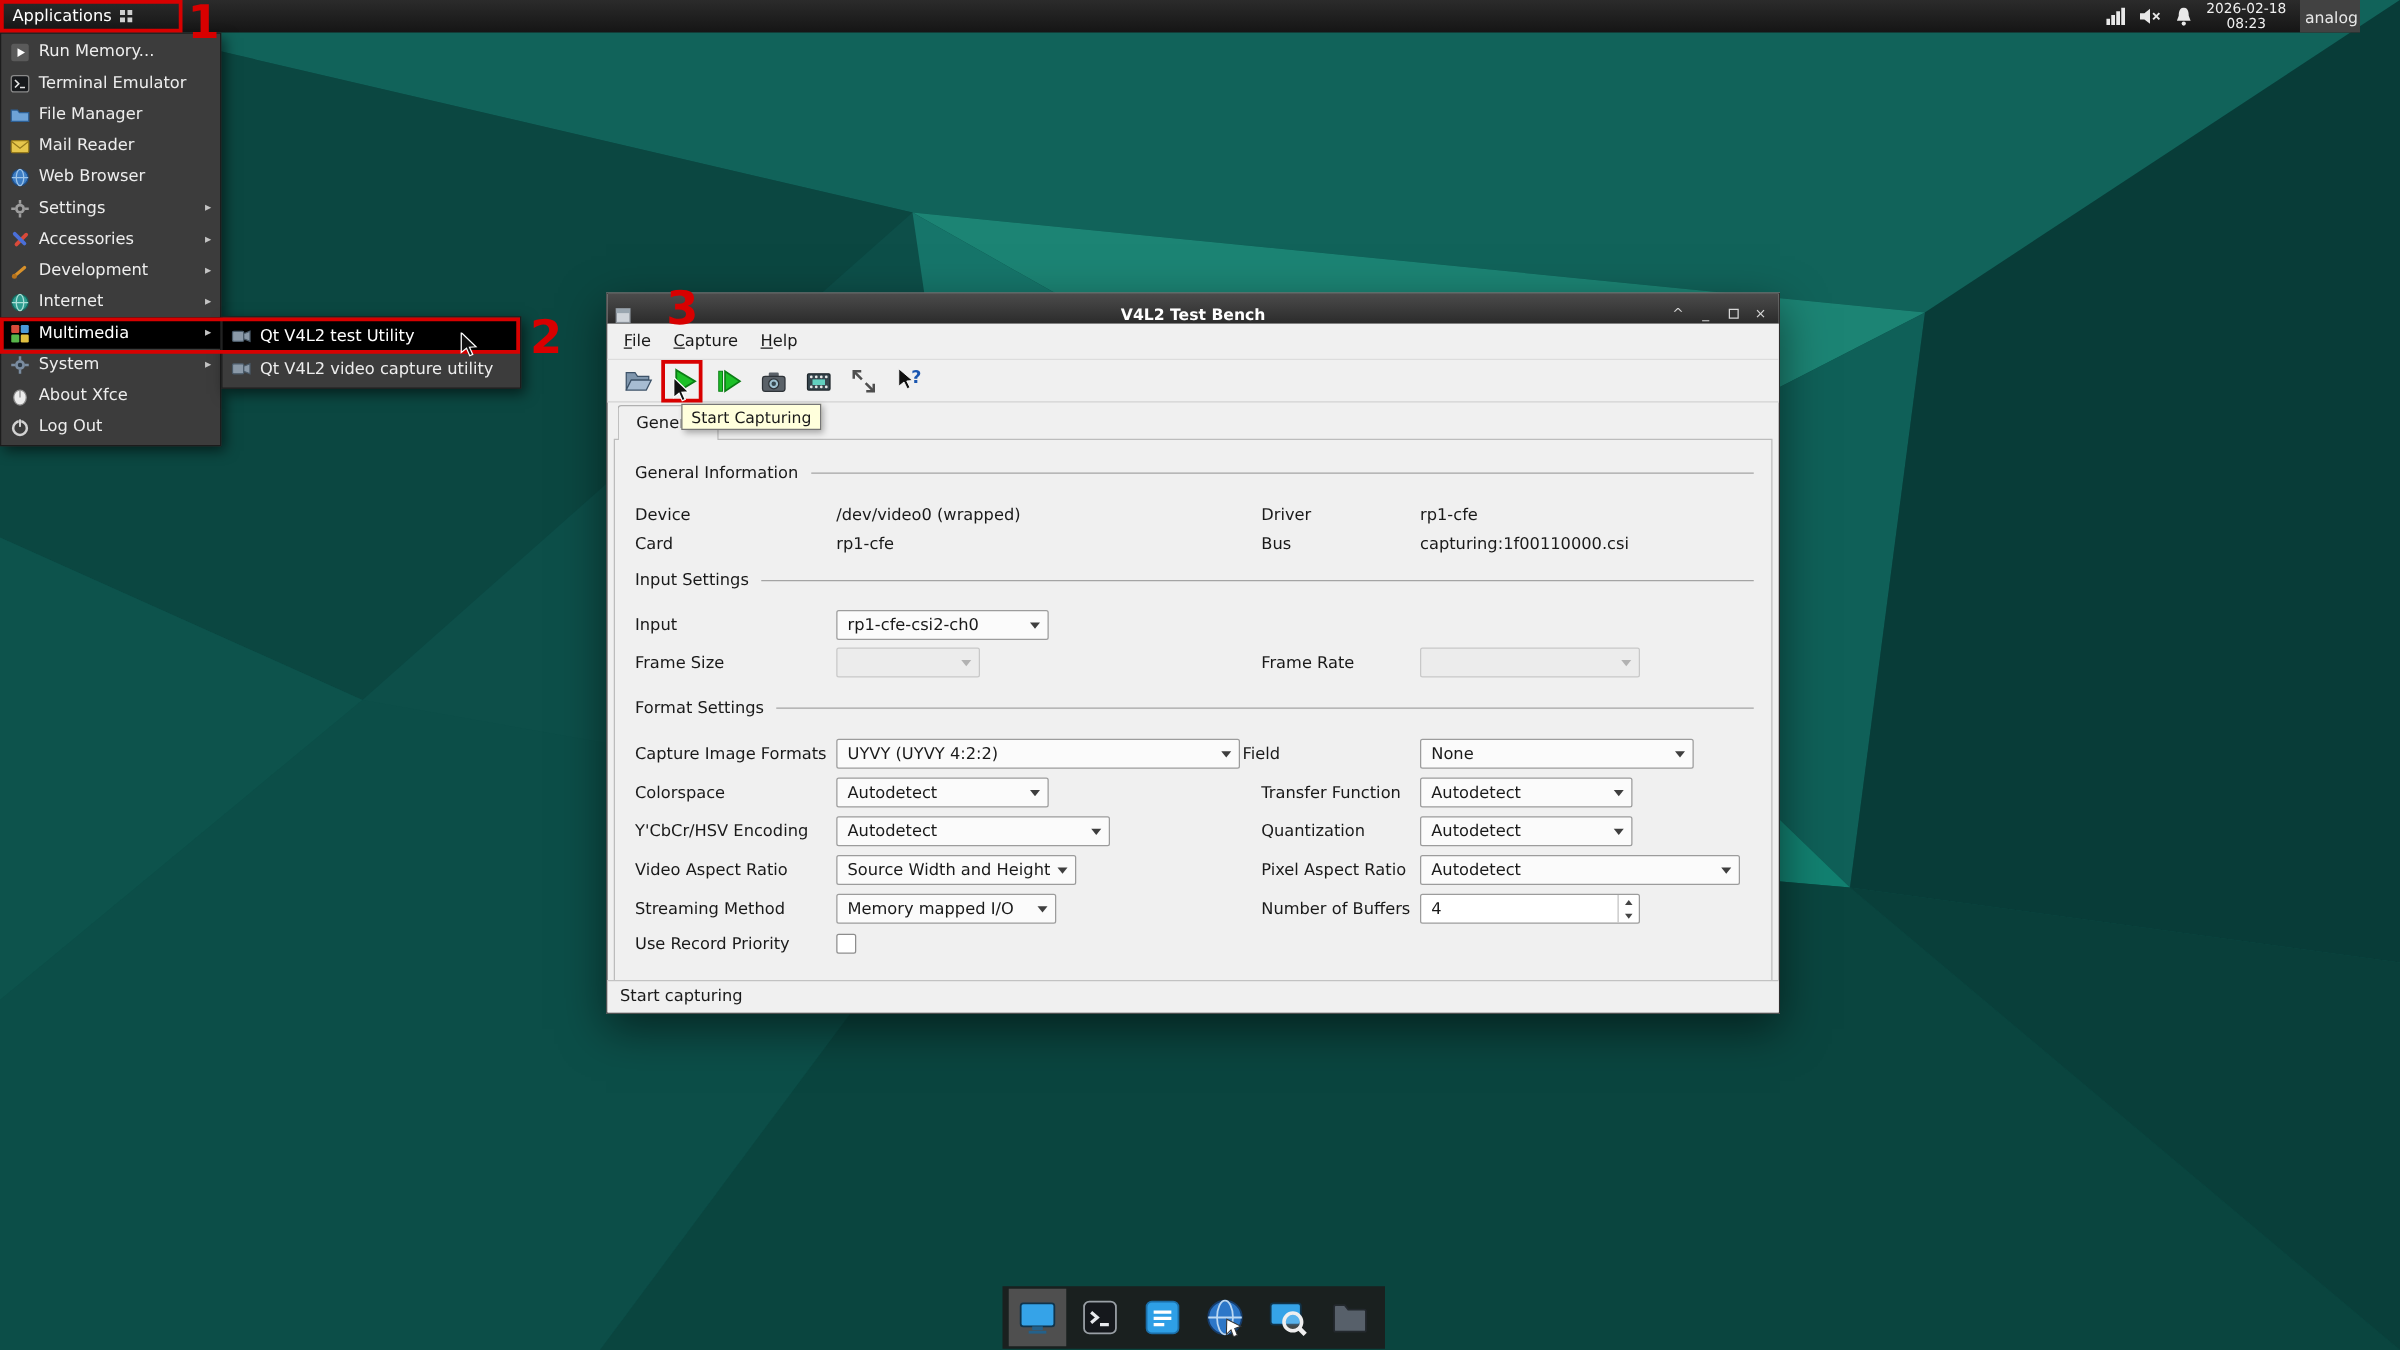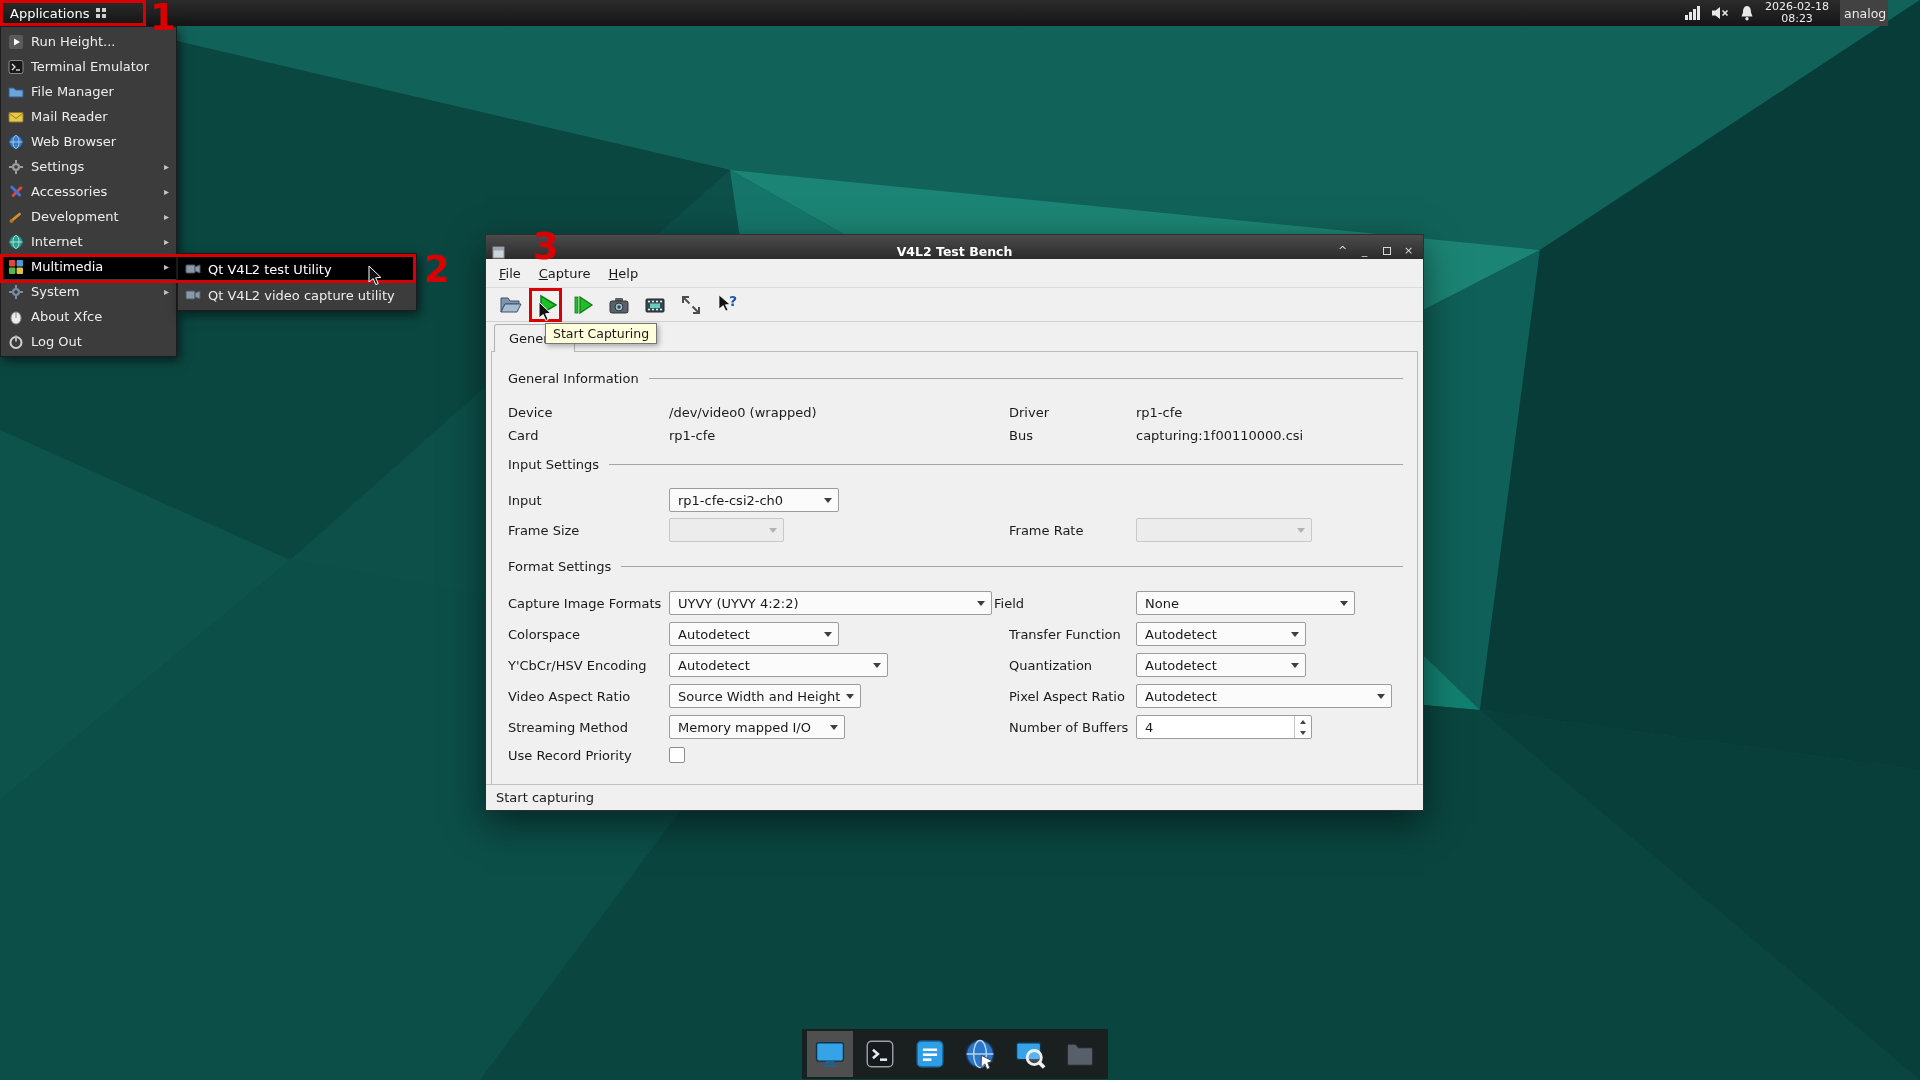--- a/index.html
+++ b/index.html
@@ -136,21 +136,21 @@
 </div>
 
 <div class="menu">
   <div class="menu-item">
     <span class="mi-icon">
         <svg width="16" height="16" viewBox="0 0 16 16">
           <rect x="1" y="1" width="14" height="14" rx="2" fill="#5a5a5a"></rect>
           <polygon points="6,4.5 12,8 6,11.5" fill="#fff"></polygon>
         </svg>
       </span>
-    <span>Run Height...</span>
+    <span>Run Memory...</span>
   </div>
   <div class="menu-item">
     <span class="mi-icon">
         <svg width="16" height="16" viewBox="0 0 16 16">
           <rect x="1" y="1.5" width="14" height="13" rx="2" fill="#17191c" stroke="#8a8a8a"></rect>
           <path d="M4 5 l3 3 -3 3" stroke="#e4e4e4" stroke-width="1.3" fill="none"></path>
           <line x1="8" y1="11" x2="12" y2="11" stroke="#e4e4e4" stroke-width="1.3"></line>
         </svg>
       </span>
     <span>Terminal Emulator</span>

